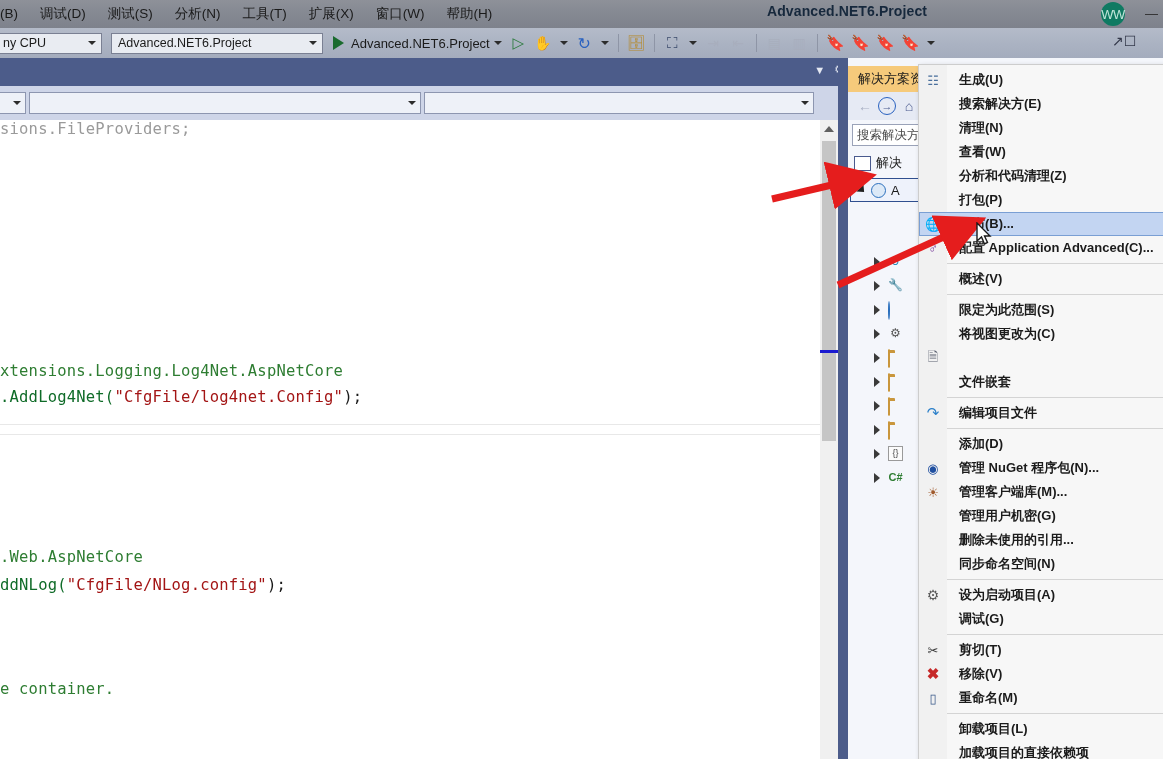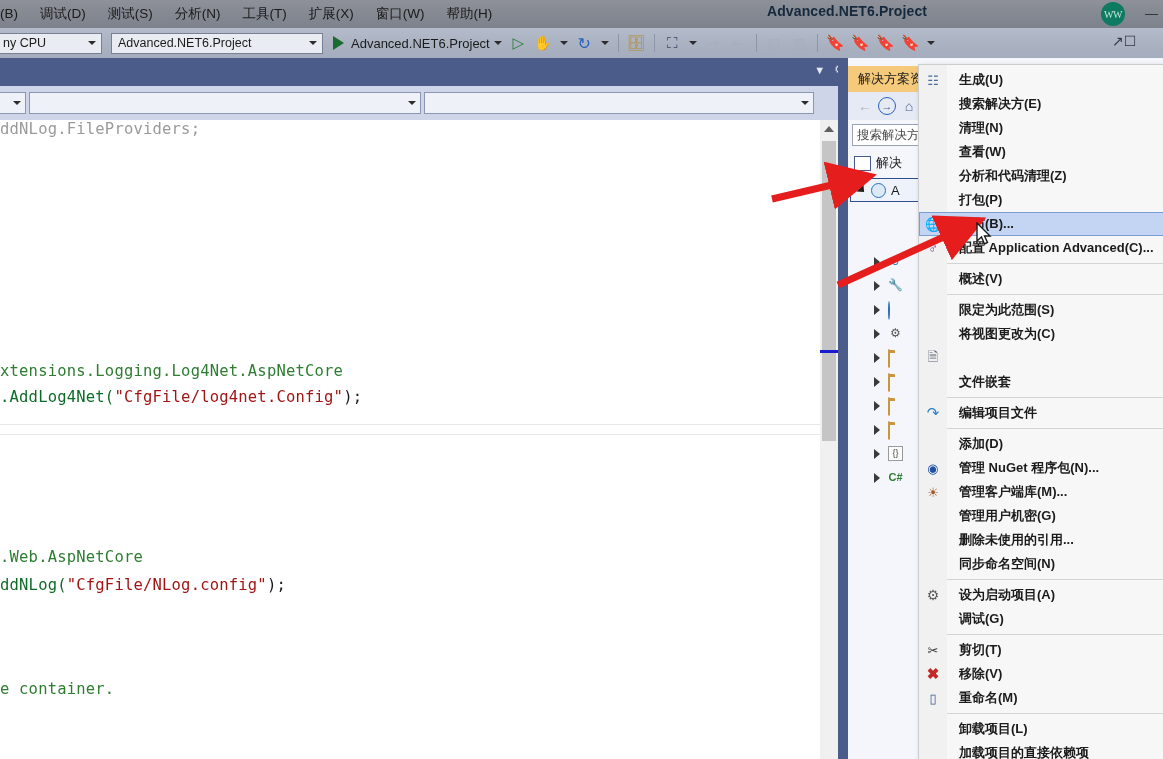--- a/index.html
+++ b/index.html
@@ -40,23 +40,22 @@
   }
   .title-text {
     position: absolute; left: 767px; top: 3px;
     font-size: 14px; font-weight: bold; color: #16283c;
     letter-spacing: 0.1px;
   }
   .avatar {
     position: absolute; left: 1101px; top: 2px;
     width: 24px; height: 24px; border-radius: 50%;
     background: #0f7a62; color: #bfe6da;
-    font-size: 10px; display: flex; align-items: center; justify-content: center;
+    font-size: 13px; display: flex; align-items: center; justify-content: center;
     letter-spacing: -0.5px;
-    font-family: Liberation Serif, serif;
   }
   .min-btn {
     position: absolute; left: 1140px; top: 0px;
     width: 23px; height: 26px; color: #2b2b2b; font-size: 13px;
     display: flex; align-items: flex-end; justify-content: center;
     padding-bottom: 5px;
   }
 
   
   .toolbar {
@@ -417,21 +416,21 @@
     <div class="nav-combo nav-c3">
       <span></span>
       <i class="cb-arrow"></i>
     </div>
     <div class="nav-split">⋮</div>
   </div>
 
   <div class="code-area" id="code-host">
     <div class="code-hr" style="top:304px;"></div>
     <div class="code-hr" style="top:314px;"></div>
-  <div class="code-line" style="top: 0px;"><span class="c-gray">ddNLog.FileProviders;</span></div>
+  <div class="code-line" style="top: 0px;"><span class="c-gray">sions.FileProviders;</span></div>
       <div class="code-line" style="top: 242px;"><span class="c-green">xtensions.Logging.Log4Net.AspNetCore</span></div>
       <div class="code-line" style="top: 268px;"><span class="c-dgreen">.AddLog4Net(</span><span class="c-red">"CfgFile/log4net.Config"</span><span class="c-black">);</span></div>
       <div class="code-line" style="top: 428px;"><span class="c-green">.Web.AspNetCore</span></div>
       <div class="code-line" style="top: 456px;"><span class="c-dgreen">ddNLog(</span><span class="c-red">"CfgFile/NLog.config"</span><span class="c-black">);</span></div>
       <div class="code-line" style="top: 560px;"><span class="c-green">e container.</span></div>
     </div>
 
   <div class="vscroll">
     <div class="vscroll-up">
         <i></i>

